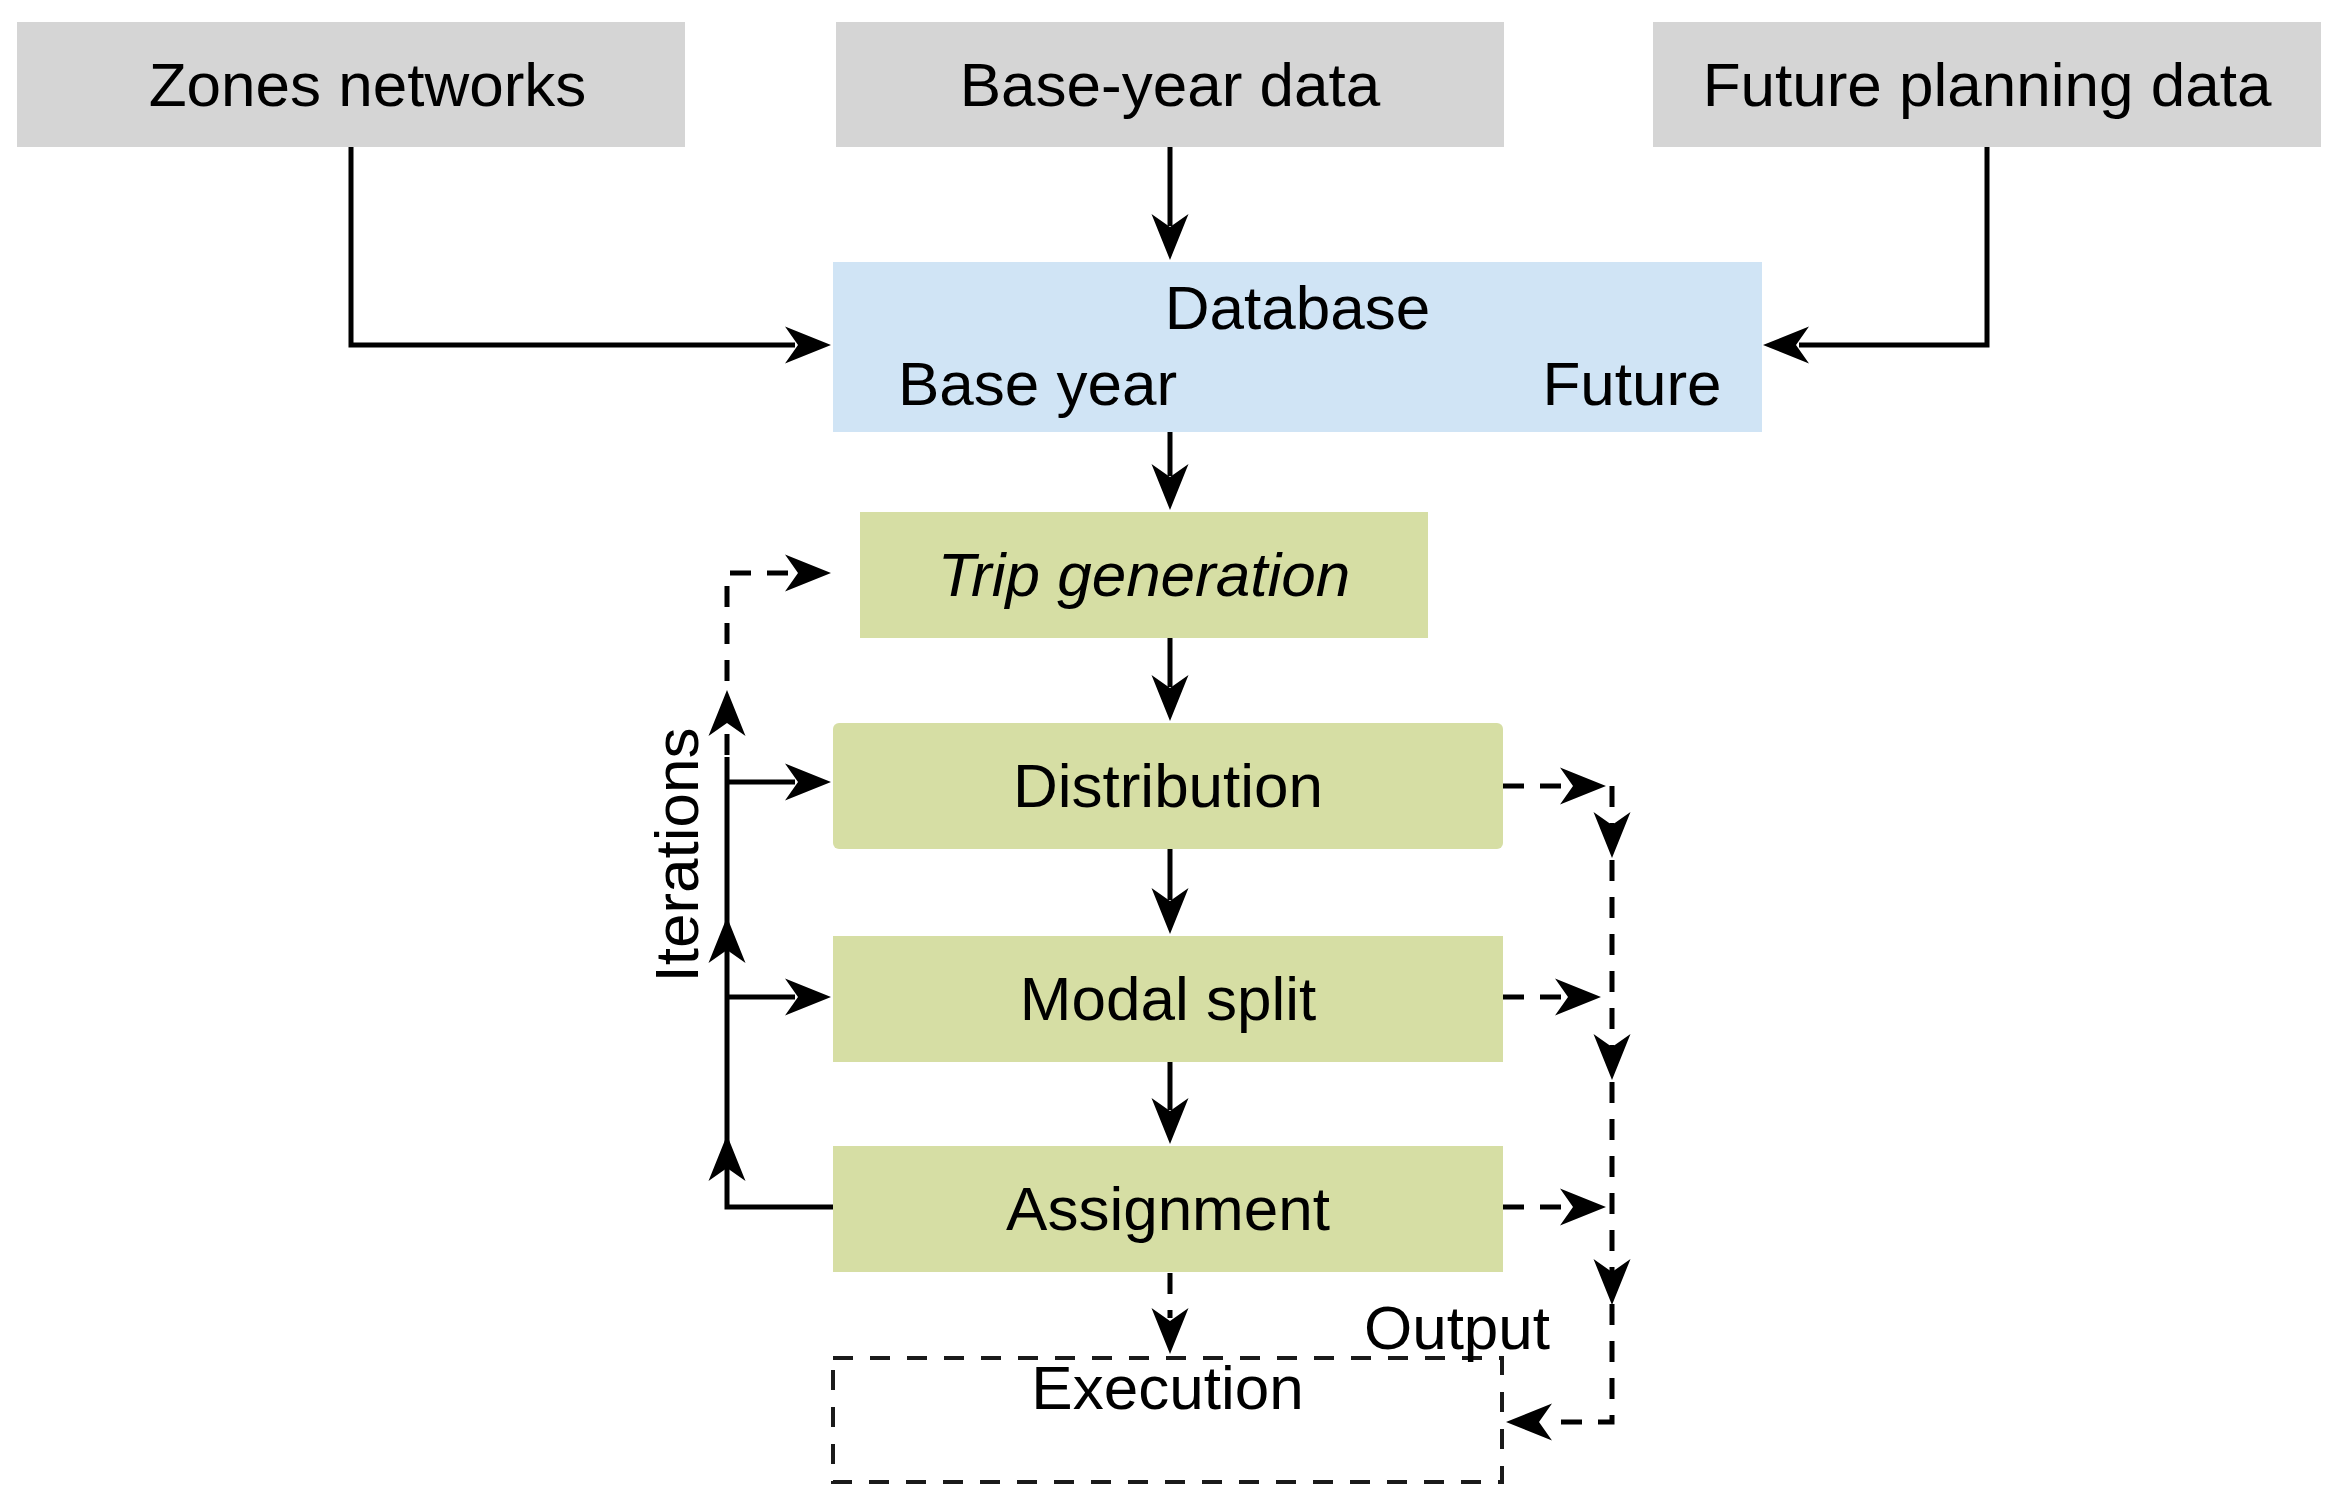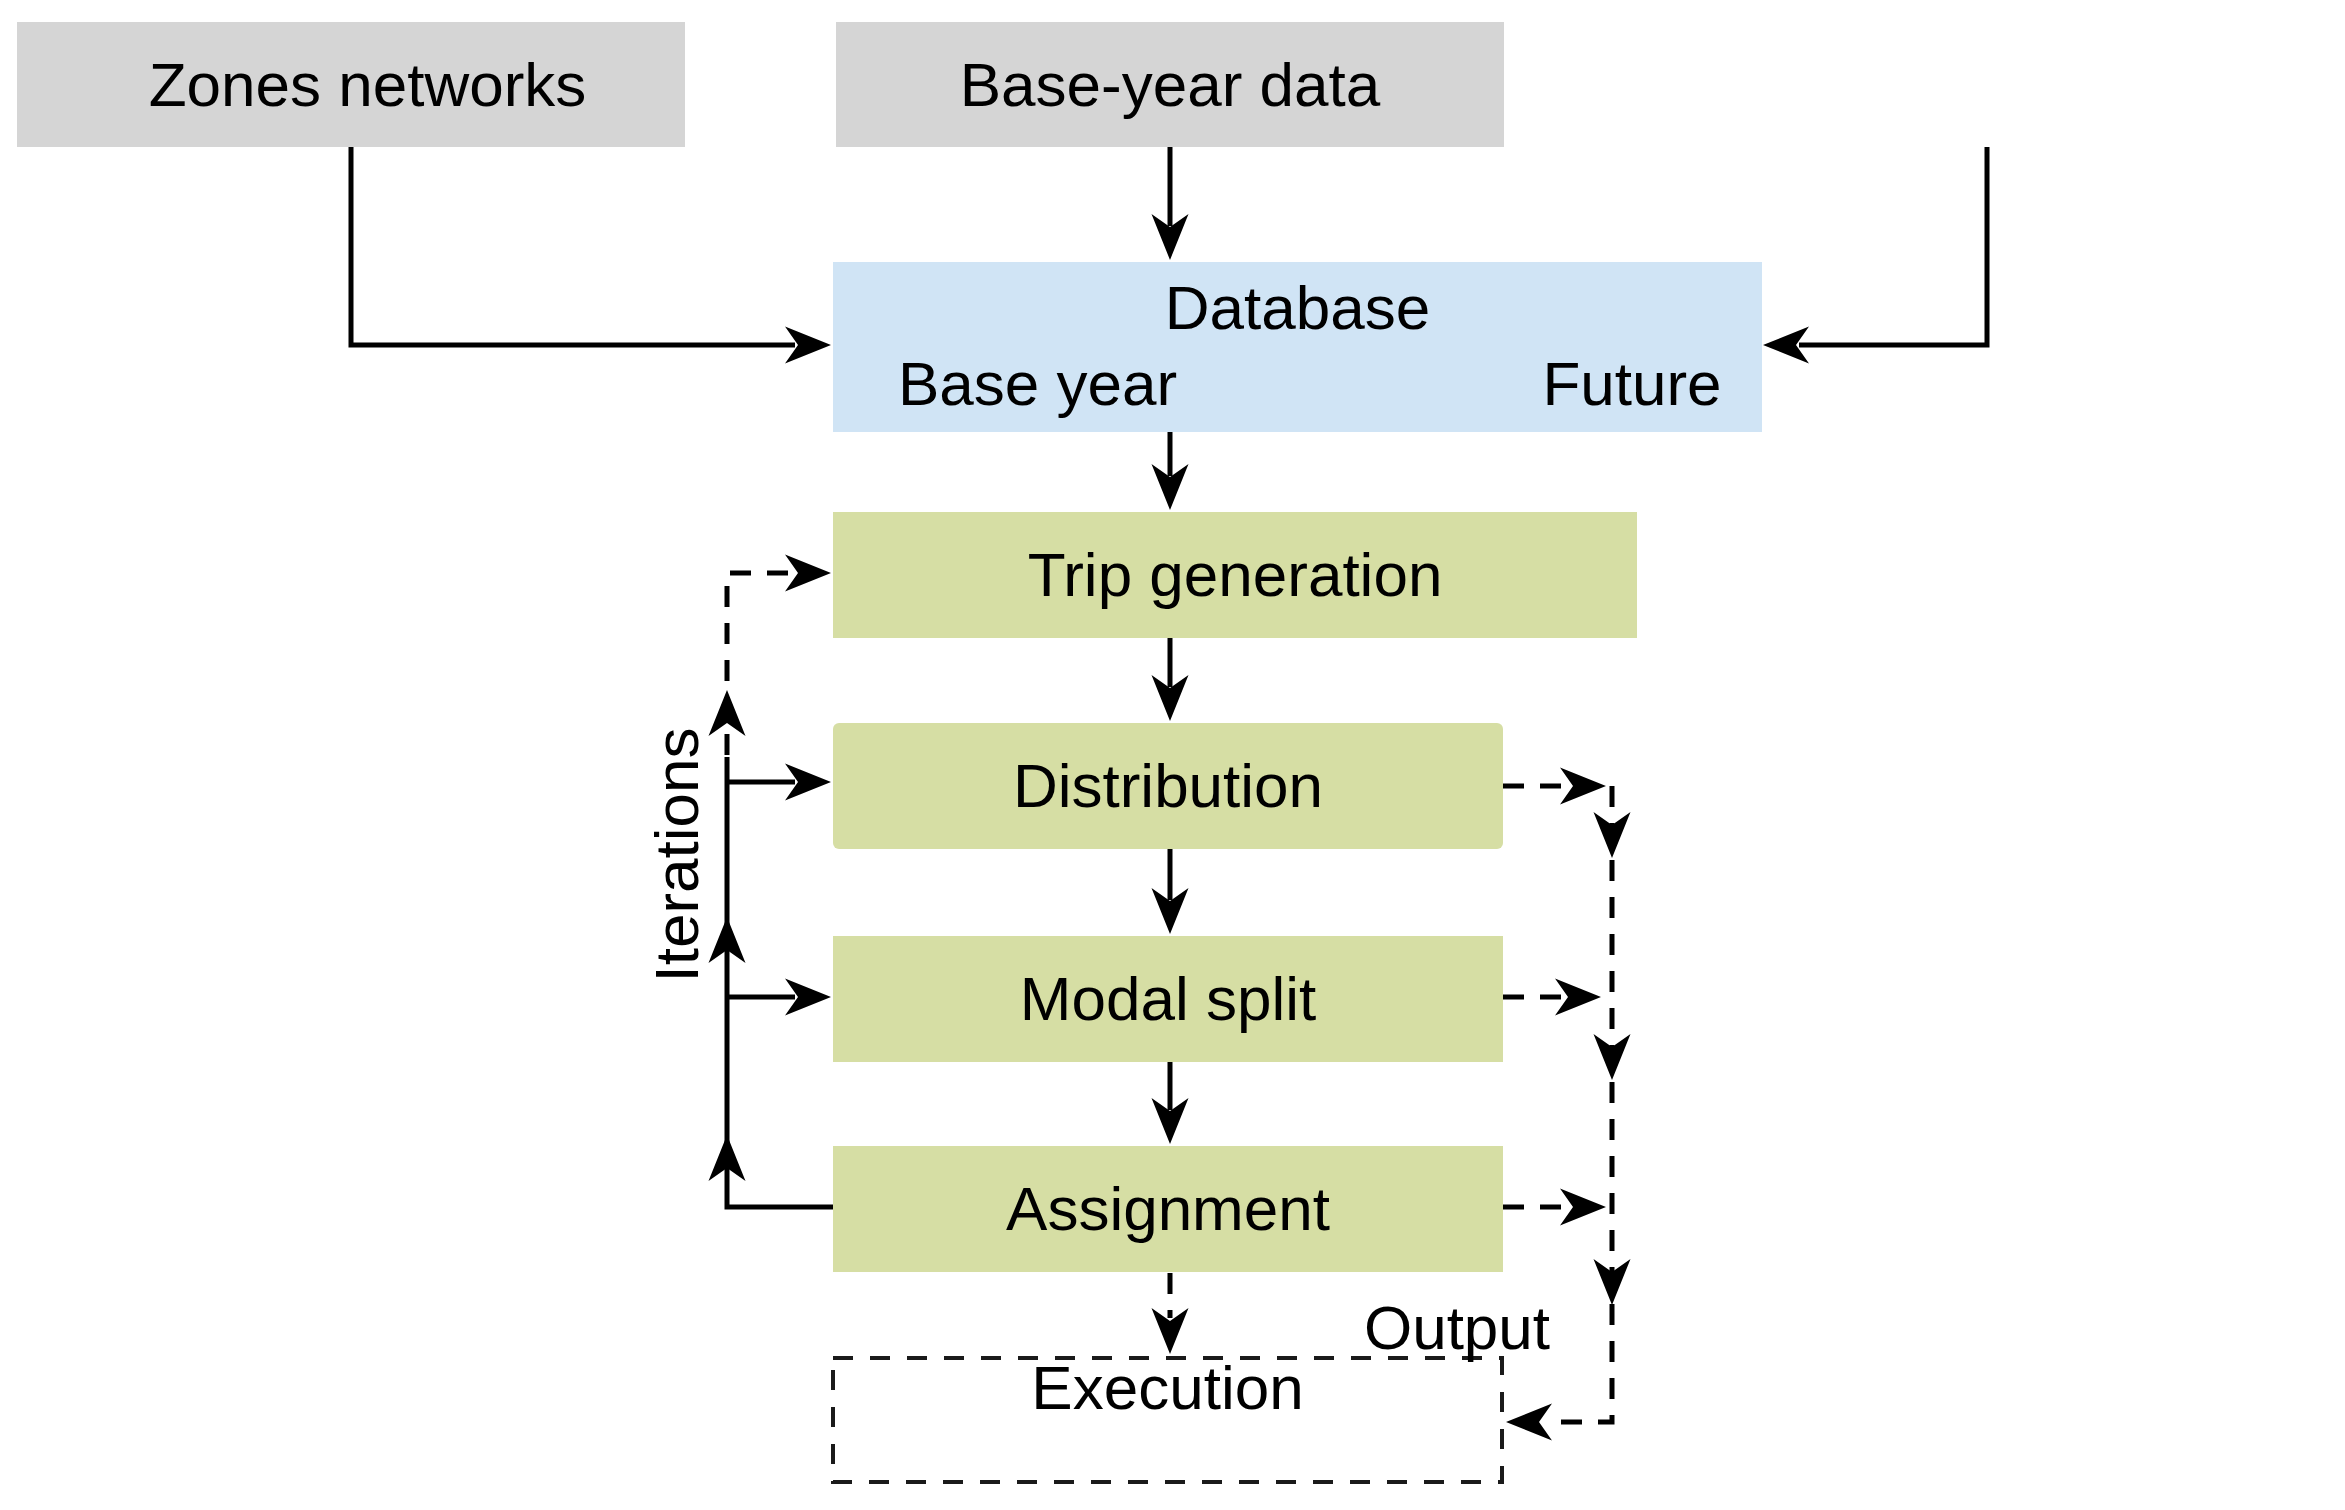--- a/index.html
+++ b/index.html
@@ -134,27 +134,30 @@
     <use href="#ah" class="ah" transform="translate(727,917) rotate(270)"></use>
     <use href="#ah" class="ah" transform="translate(727,1135) rotate(270)"></use>
   </svg>
 
   <div class="node node-gray" style="left:17px; top:22px; width:668px; height:125px;padding-left:33px;">
     <span>Zones networks</span>
   </div>
   <div class="node node-gray" style="left:836px; top:22px; width:668px; height:125px;">
     <span>Base-year data</span>
   </div>
+  <div class="node node-gray" style="left:1653px; top:22px; width:668px; height:125px;">
+    <span>Future planning data</span>
+  </div>
 
   <div class="db-box"></div>
   <div class="db-text" id="db-title">Database</div>
   <div class="db-text" id="db-base-year">Base year</div>
   <div class="db-text" id="db-future">Future</div>
 
-  <div class="node node-green" style="left:833px; top:512px; width:804px; height:126px;">
+  <div class="node node-green" style="left:860px; top:512px; width:568px; height:126px;font-style:italic;">
     <span>Trip generation</span>
   </div>
   <div class="node node-green" style="left:833px; top:723px; width:670px; height:126px;border-radius:6px;">
     <span>Distribution</span>
   </div>
   <div class="node node-green" style="left:833px; top:936px; width:670px; height:126px;">
     <span>Modal split</span>
   </div>
   <div class="node node-green" style="left:833px; top:1146px; width:670px; height:126px;">
     <span>Assignment</span>

